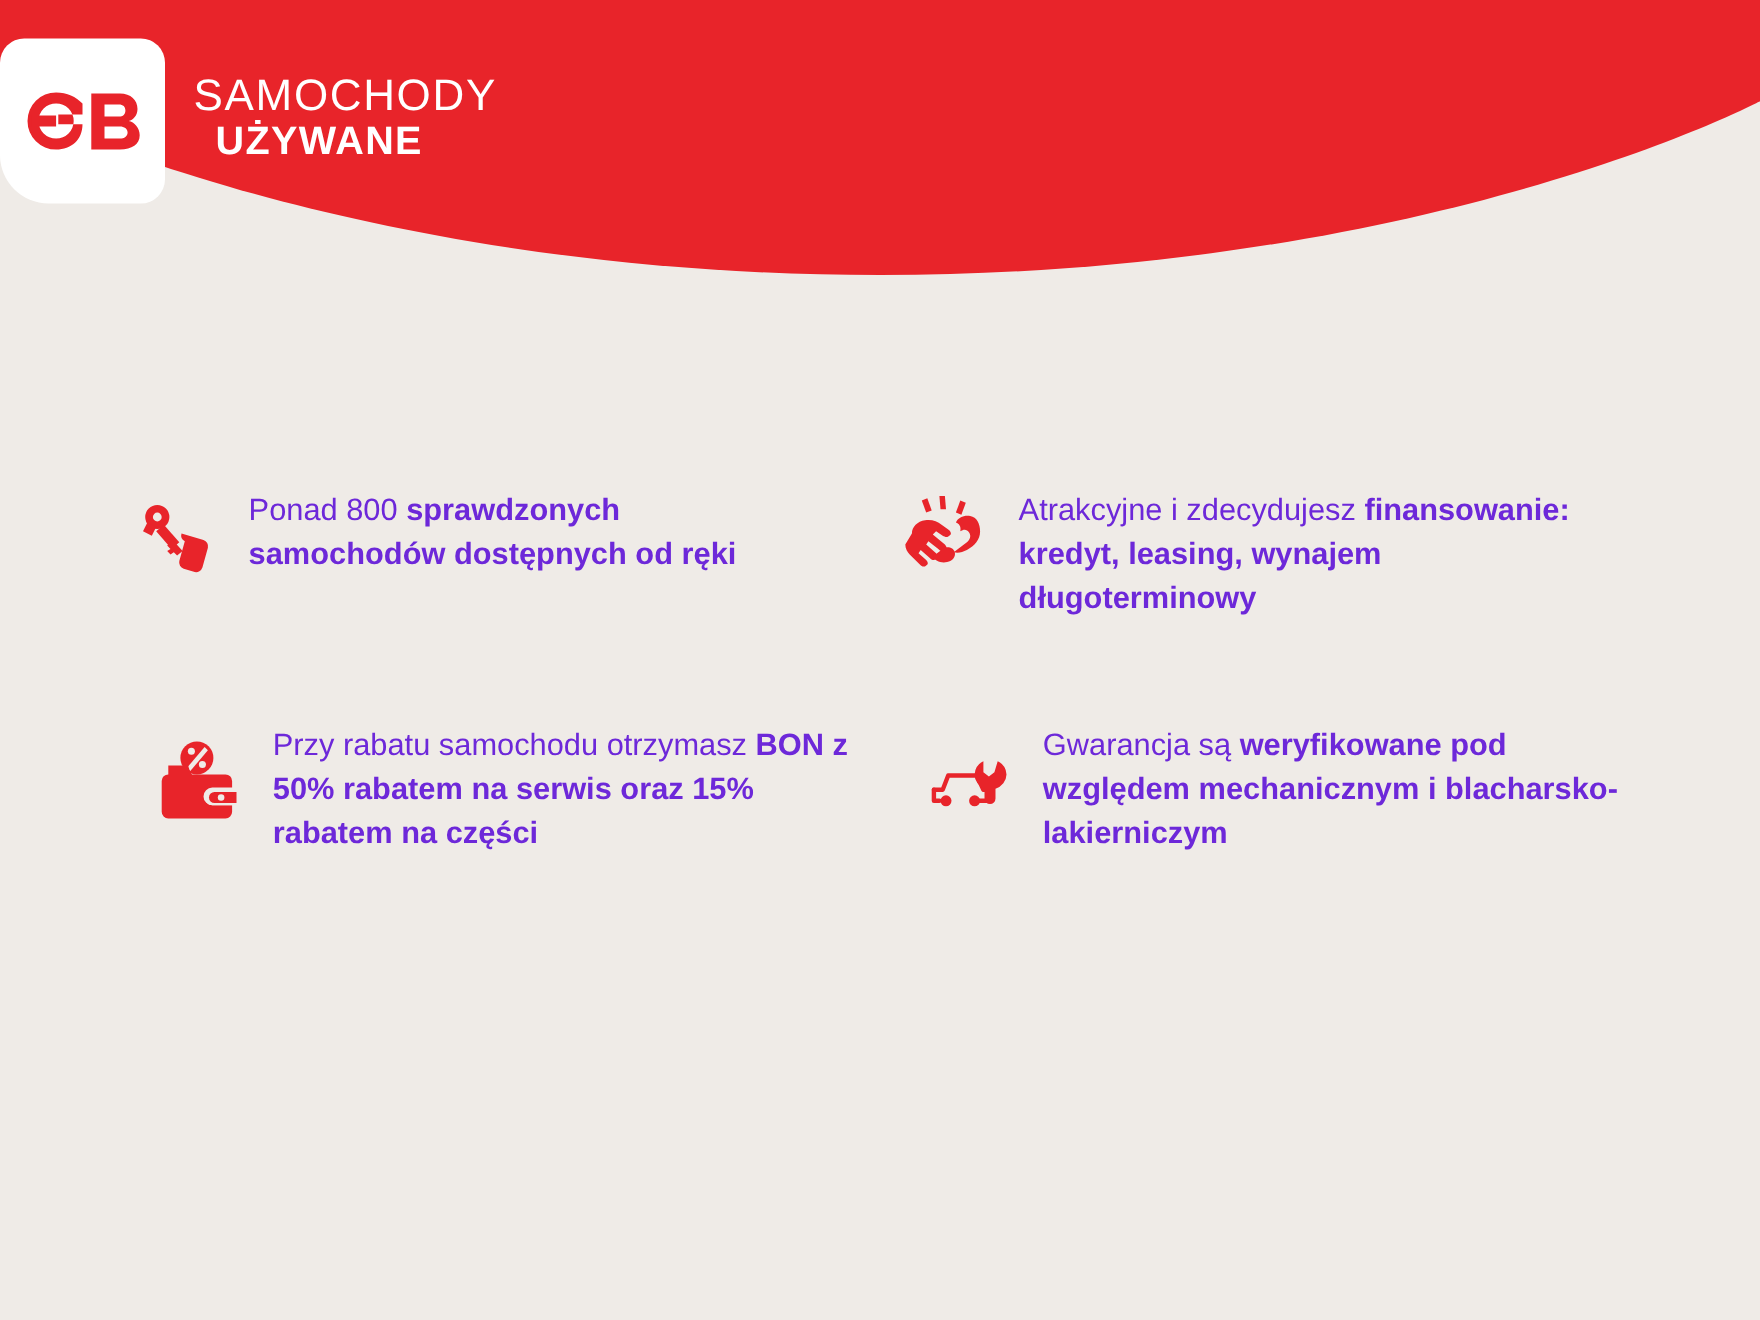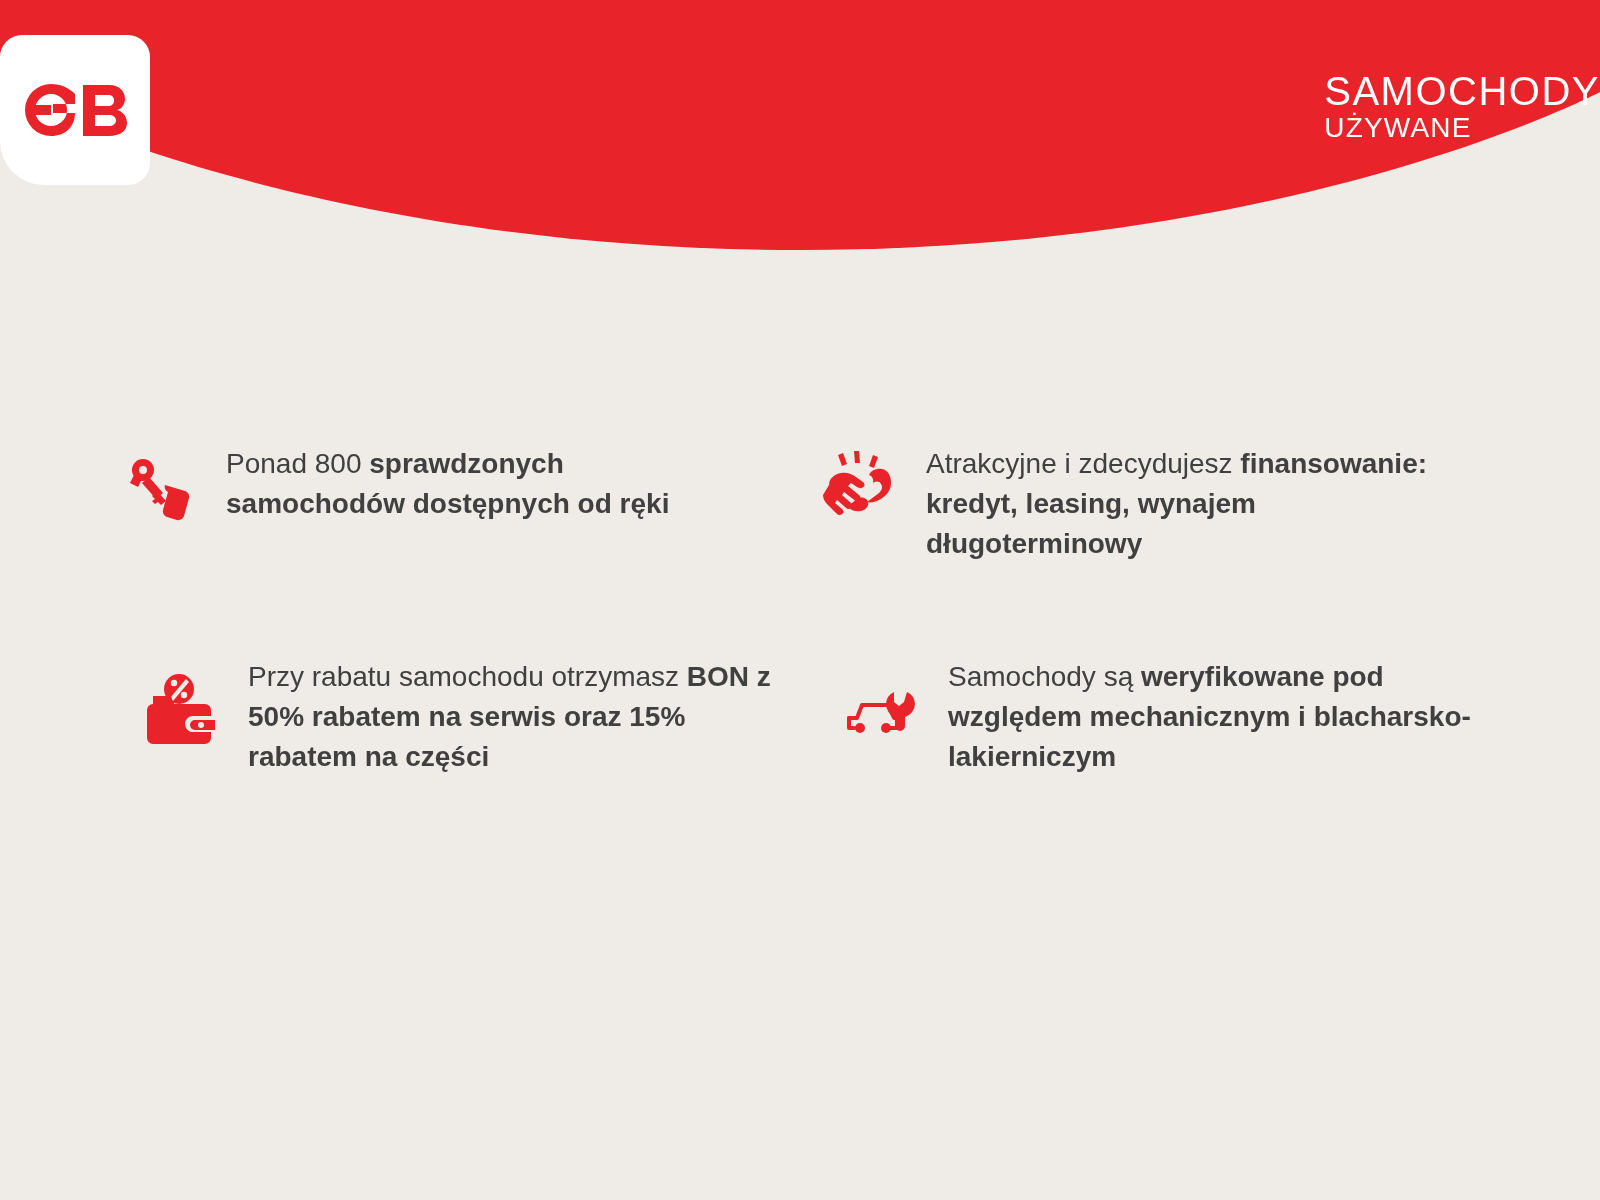--- a/index.html
+++ b/index.html
@@ -28,21 +28,21 @@
     display: block;
   }
   .brand {
     position: absolute;
     top: 30px;
     left: 0;
     width: 1600px;
     height: 160px;
     display: flex;
     align-items: center;
-    justify-content: space-between;
+    justify-content: flex-start;
     gap: 26px;
   }
   .logo-tile {
     width: 150px;
     height: 150px;
     background: #ffffff;
     border-radius: 22px 22px 22px 44px;
     display: flex;
     align-items: center;
     justify-content: center;
@@ -55,23 +55,24 @@
     color: #ffffff;
     line-height: 1.08;
     padding-bottom: 6px;
   }
   .brand-line1 {
     font-size: 40px;
     letter-spacing: 1.5px;
     font-weight: 400;
   }
   .brand-line2 {
-    font-size: 28px;
+    font-size: 36px;
     letter-spacing: 1.2px;
-    font-weight: 400;
+    font-weight: 700;
+    margin-left: 20px;
   }
 
   
   .features {
     position: absolute;
     top: 440px;
     left: 120px;
     width: 1400px;
     display: grid;
     grid-template-columns: 700px 700px;
@@ -93,21 +94,21 @@
     display: flex;
     align-items: center;
     justify-content: center;
   }
   .feat-icon svg {
     display: block;
   }
   .feat-text {
     font-size: 28px;
     line-height: 1.42;
-    color: #404040;
+    color: #6d28d9;
     max-width: 520px;
     padding-top: 4px;
   }
   .feat-text b {
     font-weight: 700;
   }
   .row2 .feat-text, .row3 .feat-text {
     max-width: 540px;
   }
 
@@ -220,17 +221,17 @@
           <path d="M47 58 h8"></path>
         </g>
         <g fill="#e8242a">
           <circle cx="17" cy="58" r="5"></circle>
           <circle cx="43" cy="58" r="5"></circle>
           <path d="M58 18 a14 14 0 0 1 8 12 a14 14 0 0 1 -10 13 l0 9 a5 5 0 0 1 -10 0 l0 -9 a14 14 0 0 1 -9 -13 a14 14 0 0 1 8 -12 l0 10 l5 4 l5 -4 z" transform="translate(6,4)"></path>
         </g>
       </svg>
     </div>
     <div class="feat-text">
-      <span>Samochody są </span><b>weryfikowane pod względem mechanicznym i blacharsko-lakierniczym</b>
+      <span>Gwarancja są </span><b>weryfikowane pod względem mechanicznym i blacharsko-lakierniczym</b>
     </div>
   </div>
 
 </div>
 
 </body></html>

